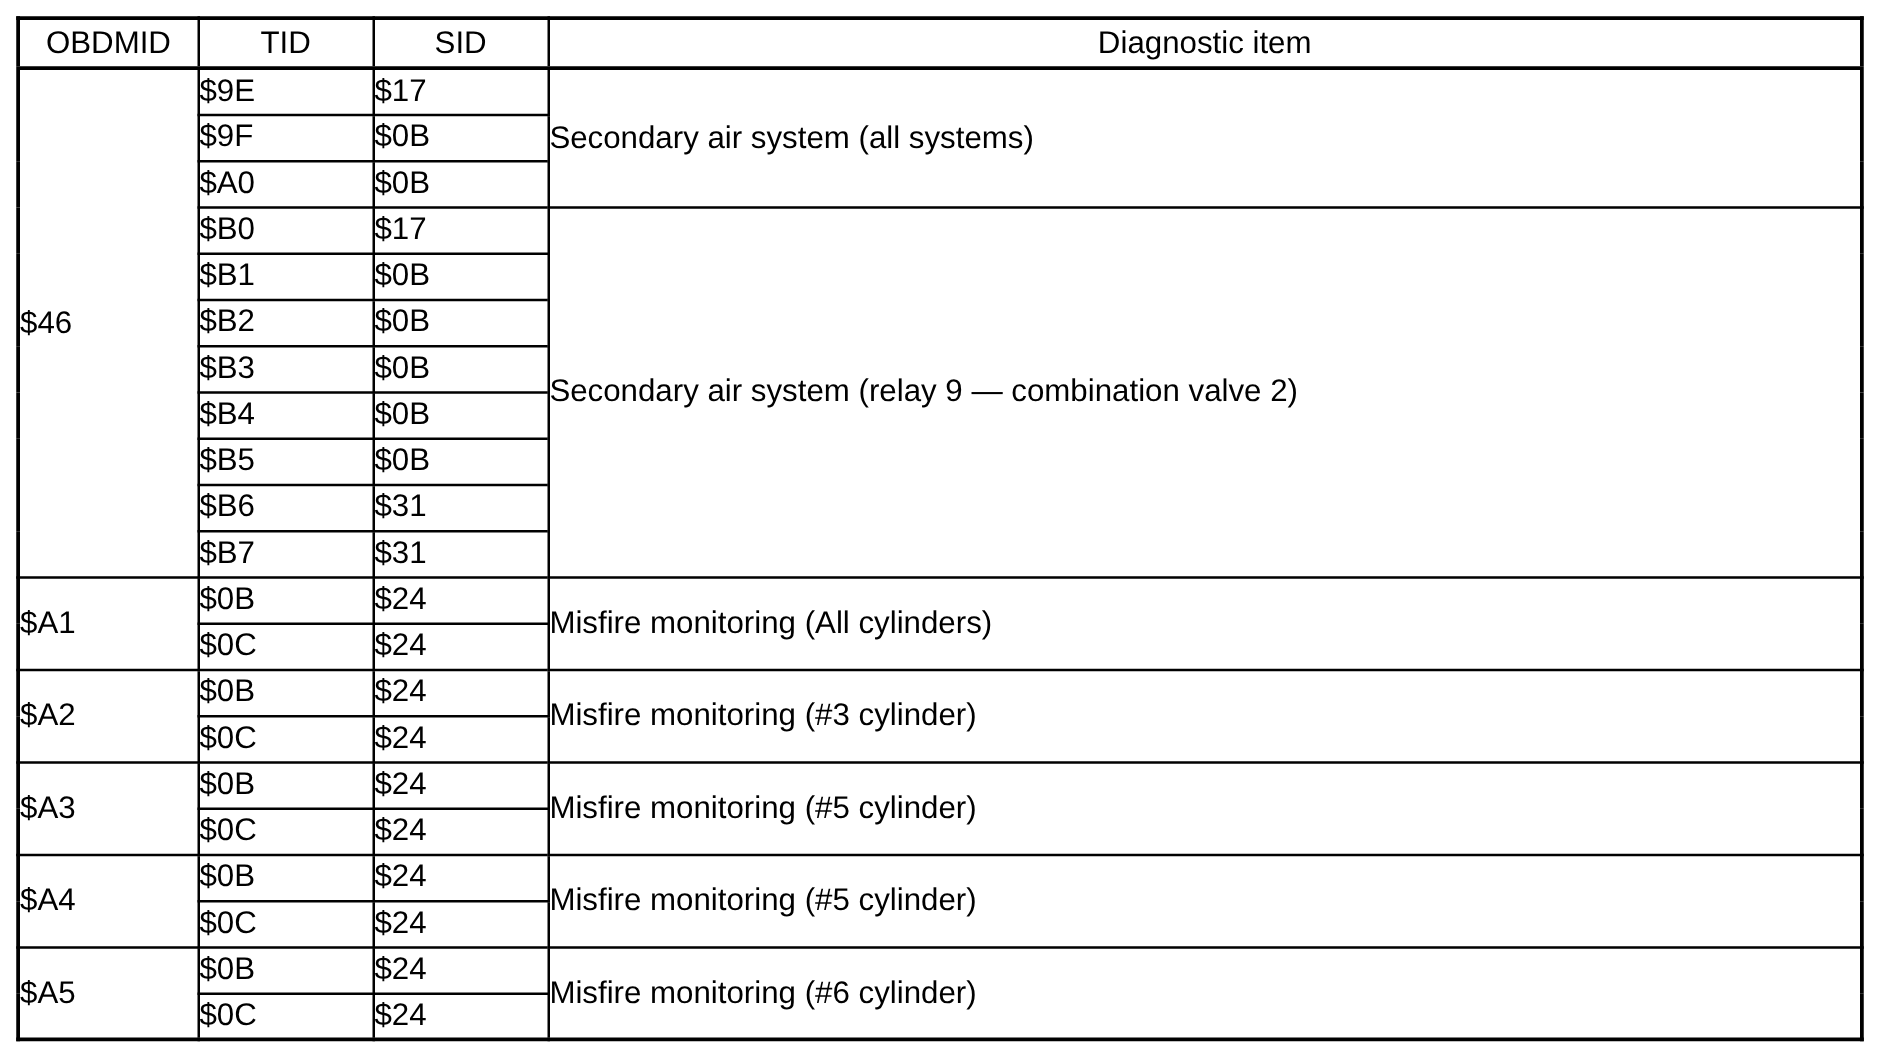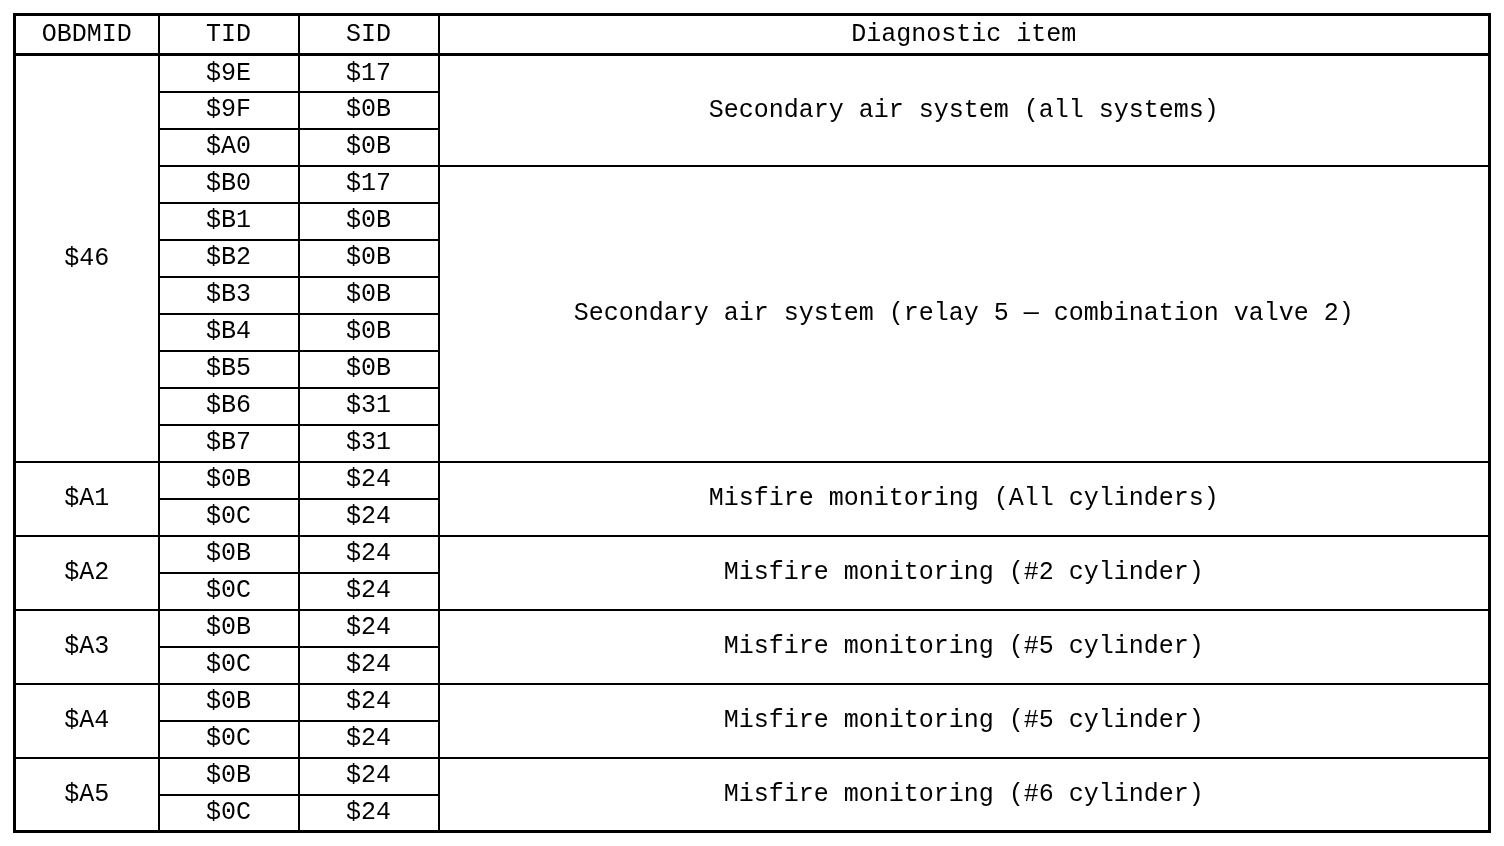--- a/index.html
+++ b/index.html
@@ -5,21 +5,21 @@
   html, body {
     margin: 0;
     padding: 0;
     background: #ffffff;
   }
   .page {
     position: relative;
     width: 1436px;
     height: 846px;
     background: #ffffff;
-    font-family: Liberation Mono, monospace;
+    font-family: Liberation Sans, sans-serif;
     color: #000000;
     border-radius: 13px;
   }
   table.obd-table {
     position: absolute;
     left: 13px;
     top: 13px;
     width: 1478px;
     height: 820px;
     border-collapse: collapse;
@@ -40,24 +40,24 @@
   table.obd-table thead th {
     border-bottom: 3px solid #000000;
     font-weight: normal;
     text-align: center;
     height: 37px;
   }
   table.obd-table tr {
     height: 37px;
   }
   .c-obdmid, .c-tid, .c-sid {
-    text-align: center;
+    text-align: left;
   }
   .c-diag {
-    text-align: center;
+    text-align: left;
     padding-left: 13px;
   }
 </style>
 </head>
 <body>
 
 <div class="page">
   <table class="obd-table">
     <colgroup>
       <col style="width:144px">
@@ -86,21 +86,21 @@
         <td class="c-sid">$0B</td>
       </tr>
       <tr>
         <td class="c-tid">$A0</td>
         <td class="c-sid">$0B</td>
       </tr>
 
       <tr>
         <td class="c-tid">$B0</td>
         <td class="c-sid">$17</td>
-        <td class="c-diag" rowspan="8">Secondary air system (relay 5 — combination valve 2)</td>
+        <td class="c-diag" rowspan="8">Secondary air system (relay 9 — combination valve 2)</td>
       </tr>
       <tr>
         <td class="c-tid">$B1</td>
         <td class="c-sid">$0B</td>
       </tr>
       <tr>
         <td class="c-tid">$B2</td>
         <td class="c-sid">$0B</td>
       </tr>
       <tr>
@@ -132,21 +132,21 @@
       </tr>
       <tr>
         <td class="c-tid">$0C</td>
         <td class="c-sid">$24</td>
       </tr>
 
       <tr>
         <td class="c-obdmid" rowspan="2">$A2</td>
         <td class="c-tid">$0B</td>
         <td class="c-sid">$24</td>
-        <td class="c-diag" rowspan="2">Misfire monitoring (#2 cylinder)</td>
+        <td class="c-diag" rowspan="2">Misfire monitoring (#3 cylinder)</td>
       </tr>
       <tr>
         <td class="c-tid">$0C</td>
         <td class="c-sid">$24</td>
       </tr>
 
       <tr>
         <td class="c-obdmid" rowspan="2">$A3</td>
         <td class="c-tid">$0B</td>
         <td class="c-sid">$24</td>

